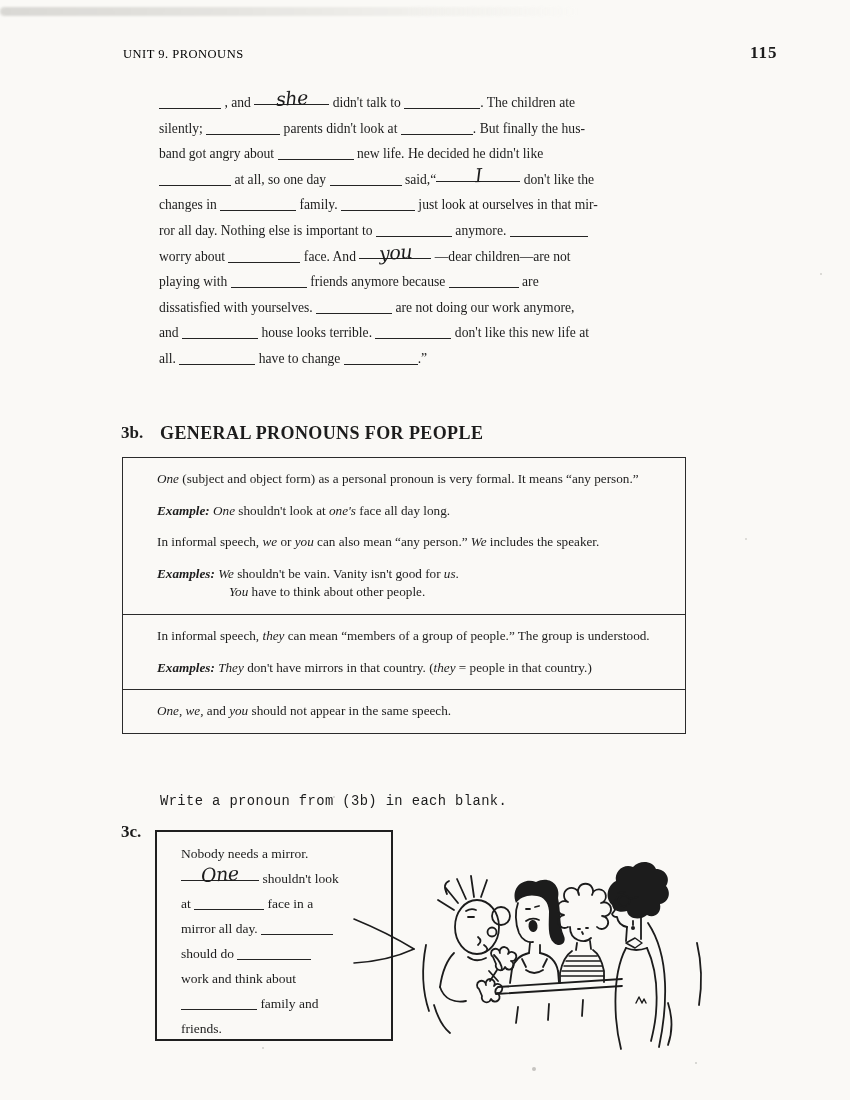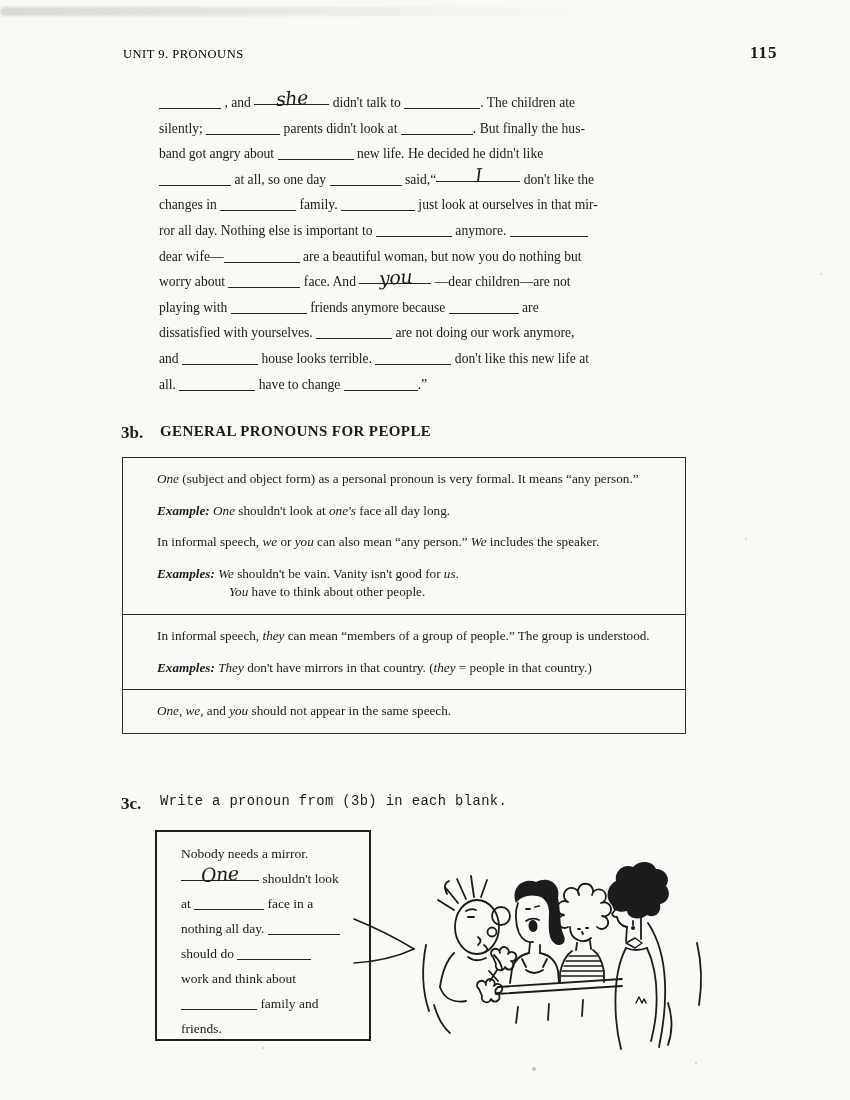--- a/index.html
+++ b/index.html
@@ -22,33 +22,33 @@
   .para3a{position:absolute;left:159px;top:90px;width:530px;font-size:13.6px;}
   .para3a .tline{line-height:25.6px;height:25.6px;white-space:nowrap;}
   
   .blank{display:inline-block;height:12px;border-bottom:1.4px solid #242424;vertical-align:-2px;}
   .hand-blank{display:inline-block;height:12px;border-bottom:1.4px solid #242424;vertical-align:-2px;text-align:center;}
   .hand{display:inline-block;height:12px;line-height:12px;position:relative;top:-4px;
     font-family:"DejaVu Serif",serif;font-style:italic;font-size:19px;letter-spacing:-.5px;transform:rotate(-4deg);}
   
   .sec-label{position:absolute;left:121px;font-weight:bold;font-size:17px;}
   .lbl3b{top:423px;}
-  .sec-title{position:absolute;left:160px;top:423px;font-weight:bold;font-size:15px;letter-spacing:.4px;}
+  .sec-title{position:absolute;left:160px;top:423px;font-weight:bold;font-size:18px;letter-spacing:.4px;}
   .rulebox{position:absolute;left:122px;top:457px;width:564px;border:1.6px solid #2b2b2b;box-sizing:border-box;}
   .rb-block{padding:12px 18px 12px 34px;font-size:13.2px;}
   .rb-block + .rb-block{border-top:1.6px solid #2b2b2b;}
   .bpara{margin-bottom:13px;}
   .bpara:last-child{margin-bottom:0;}
   .bline{line-height:18.6px;white-space:nowrap;}
   .it{font-style:italic;}
   .bit{font-style:italic;font-weight:bold;}
   
-  .lbl3c{top:794px;}
+  .lbl3c{top:822px;}
   .sec-instr{position:absolute;left:160px;top:794px;font-size:13.8px;letter-spacing:.4px;font-family:Liberation Mono, monospace;}
-  .bubble{position:absolute;left:155px;top:830px;width:216px;height:211px;border:2px solid #1f1f1f;
+  .bubble{position:absolute;left:155px;top:830px;width:238px;height:211px;border:2px solid #1f1f1f;
     box-sizing:border-box;padding:9px 0 0 24px;font-size:13.5px;}
   .bubble .tline{line-height:25px;height:25px;white-space:nowrap;overflow:visible;}
   
   .cartoon{position:absolute;left:350px;top:853px;}
 </style>
 </head>
 <body>
 
 <div class="page">
   <div class="smudge"></div>
@@ -57,21 +57,20 @@
   <div class="hdr-unit">UNIT 9. PRONOUNS</div>
   <div class="hdr-page">115</div>
 
   <div class="para3a">
       <div class="tline"><span class="blank" style="width: 62px;"></span><span> , and </span><span class="hand-blank" style="width: 75px;"><span class="hand">she</span></span><span> didn't talk to </span><span class="blank" style="width: 76px;"></span><span>. The children ate</span></div>
       <div class="tline"><span>silently; </span><span class="blank" style="width: 74px;"></span><span> parents didn't look at </span><span class="blank" style="width: 72px;"></span><span>. But finally the hus-</span></div>
       <div class="tline"><span>band got angry about </span><span class="blank" style="width: 76px;"></span><span> new life. He decided he didn't like</span></div>
       <div class="tline"><span class="blank" style="width: 72px;"></span><span> at all, so one day </span><span class="blank" style="width: 72px;"></span><span> said,“</span><span class="hand-blank" style="width: 84px;"><span class="hand">I</span></span><span> don't like the</span></div>
       <div class="tline"><span>changes in </span><span class="blank" style="width: 76px;"></span><span> family. </span><span class="blank" style="width: 74px;"></span><span> just look at ourselves in that mir-</span></div>
       <div class="tline"><span>ror all day. Nothing else is important to </span><span class="blank" style="width: 76px;"></span><span> anymore. </span><span class="blank" style="width: 78px;"></span></div>
-      <div class="tline"><span>dear wife—</span><span class="blank" style="width: 76px;"></span><span> are a beautiful woman, but now you do nothing but</span></div>
       <div class="tline"><span>worry about </span><span class="blank" style="width: 72px;"></span><span> face. And </span><span class="hand-blank" style="width: 72px;"><span class="hand">you</span></span><span> —dear children—are not</span></div>
       <div class="tline"><span>playing with </span><span class="blank" style="width: 76px;"></span><span> friends anymore because </span><span class="blank" style="width: 70px;"></span><span> are</span></div>
       <div class="tline"><span>dissatisfied with yourselves. </span><span class="blank" style="width: 76px;"></span><span> are not doing our work anymore,</span></div>
       <div class="tline"><span>and </span><span class="blank" style="width: 76px;"></span><span> house looks terrible. </span><span class="blank" style="width: 76px;"></span><span> don't like this new life at</span></div>
       <div class="tline"><span>all. </span><span class="blank" style="width: 76px;"></span><span> have to change </span><span class="blank" style="width: 74px;"></span><span>.”</span></div>
     </div>
 
   <div class="sec-label lbl3b">3b.</div>
   <div class="sec-title">GENERAL PRONOUNS FOR PEOPLE</div>
   <div class="rulebox">
@@ -105,21 +104,21 @@
       </div>
     </div>
 
   <div class="sec-label lbl3c">3c.</div>
   <div class="sec-instr">Write a pronoun from (3b) in each blank.</div>
 
   <div class="bubble">
       <div class="tline"><span>Nobody needs a mirror.</span></div>
       <div class="tline"><span class="hand-blank" style="width: 78px;"><span class="hand">One</span></span><span> shouldn't look</span></div>
       <div class="tline"><span>at </span><span class="blank" style="width: 70px;"></span><span> face in a</span></div>
-      <div class="tline"><span>nothing all day. </span><span class="blank" style="width: 72px;"></span></div>
+      <div class="tline"><span>mirror all day. </span><span class="blank" style="width: 72px;"></span></div>
       <div class="tline"><span>should do </span><span class="blank" style="width: 74px;"></span></div>
       <div class="tline"><span>work and think about</span></div>
       <div class="tline"><span class="blank" style="width: 76px;"></span><span> family and</span></div>
       <div class="tline"><span>friends.</span></div>
     </div>
 
   <svg class="cartoon" width="370" height="200" viewBox="0 0 370 200" role="img" stroke="#1c1c1c" stroke-width="1.8" fill="none" stroke-linecap="round" stroke-linejoin="round" aria-label="Hand-drawn cartoon of a man speaking to a woman with a bob haircut, a curly-haired boy in a striped shirt, and a woman with glasses, gathered around a table">
     <g stroke-width="1.6">
       <path d="M4,66 Q38,80 64,96"></path>
       <path d="M4,110 Q38,108 64,96"></path>

